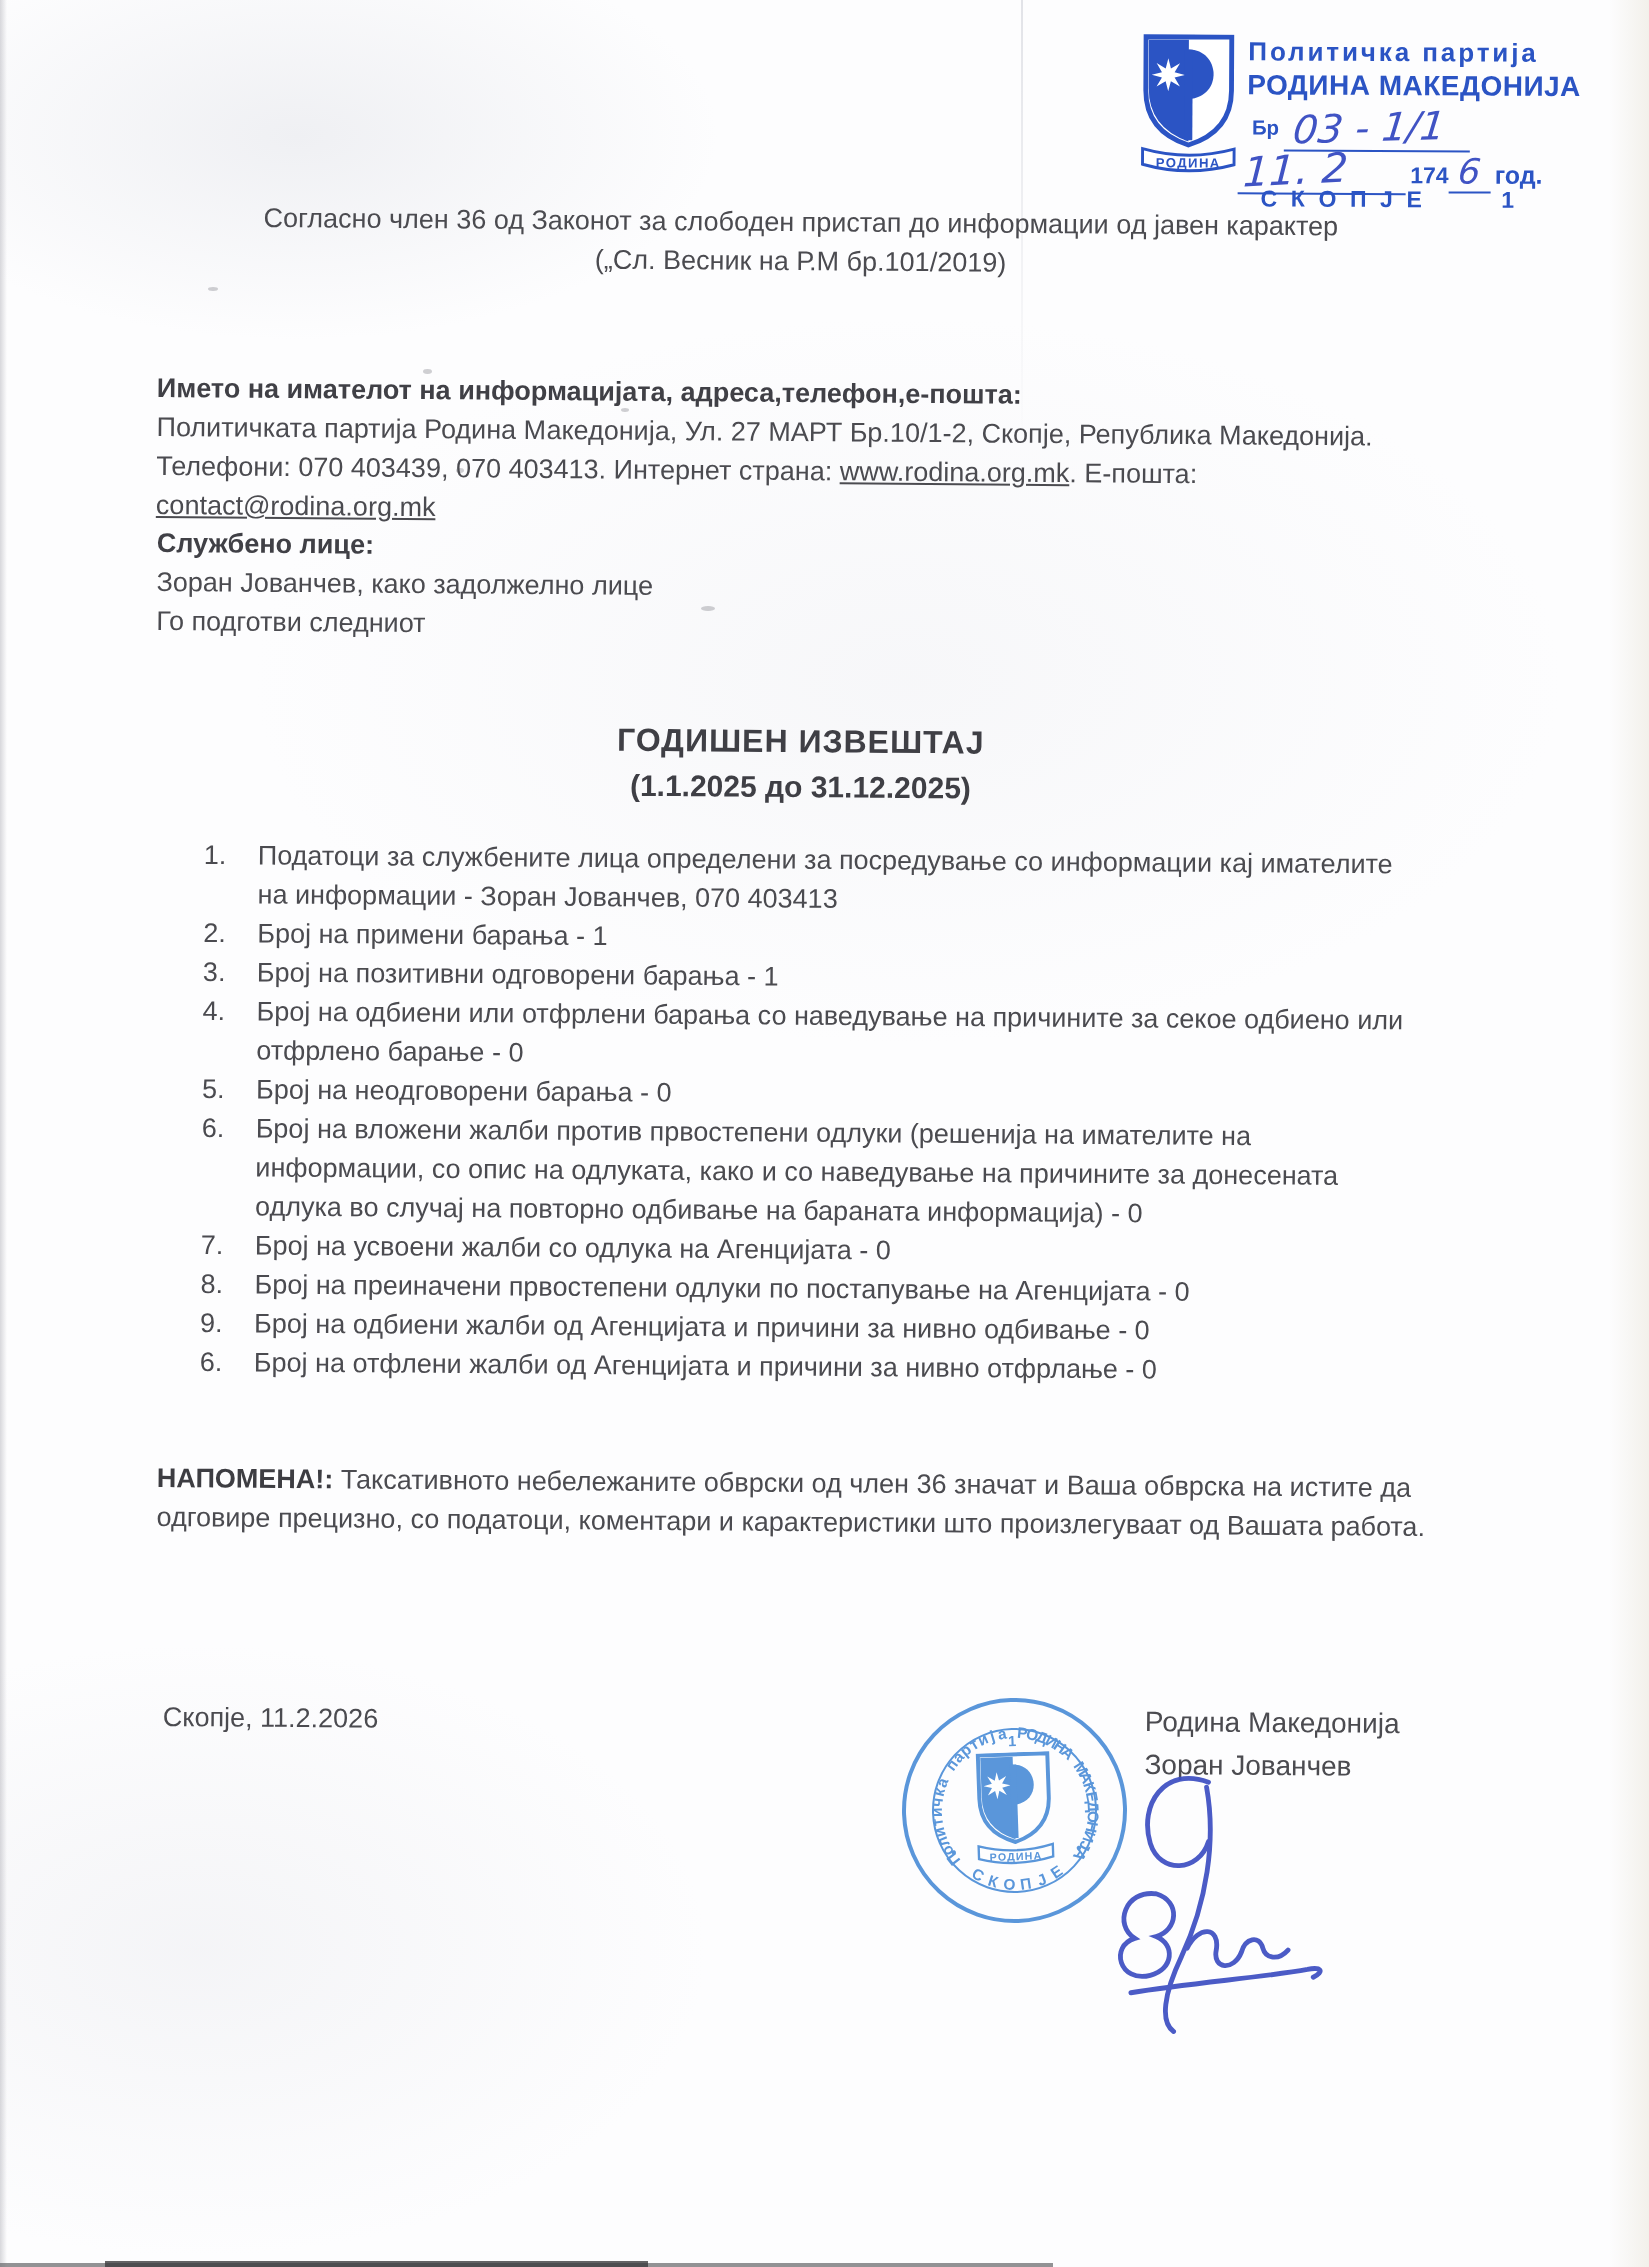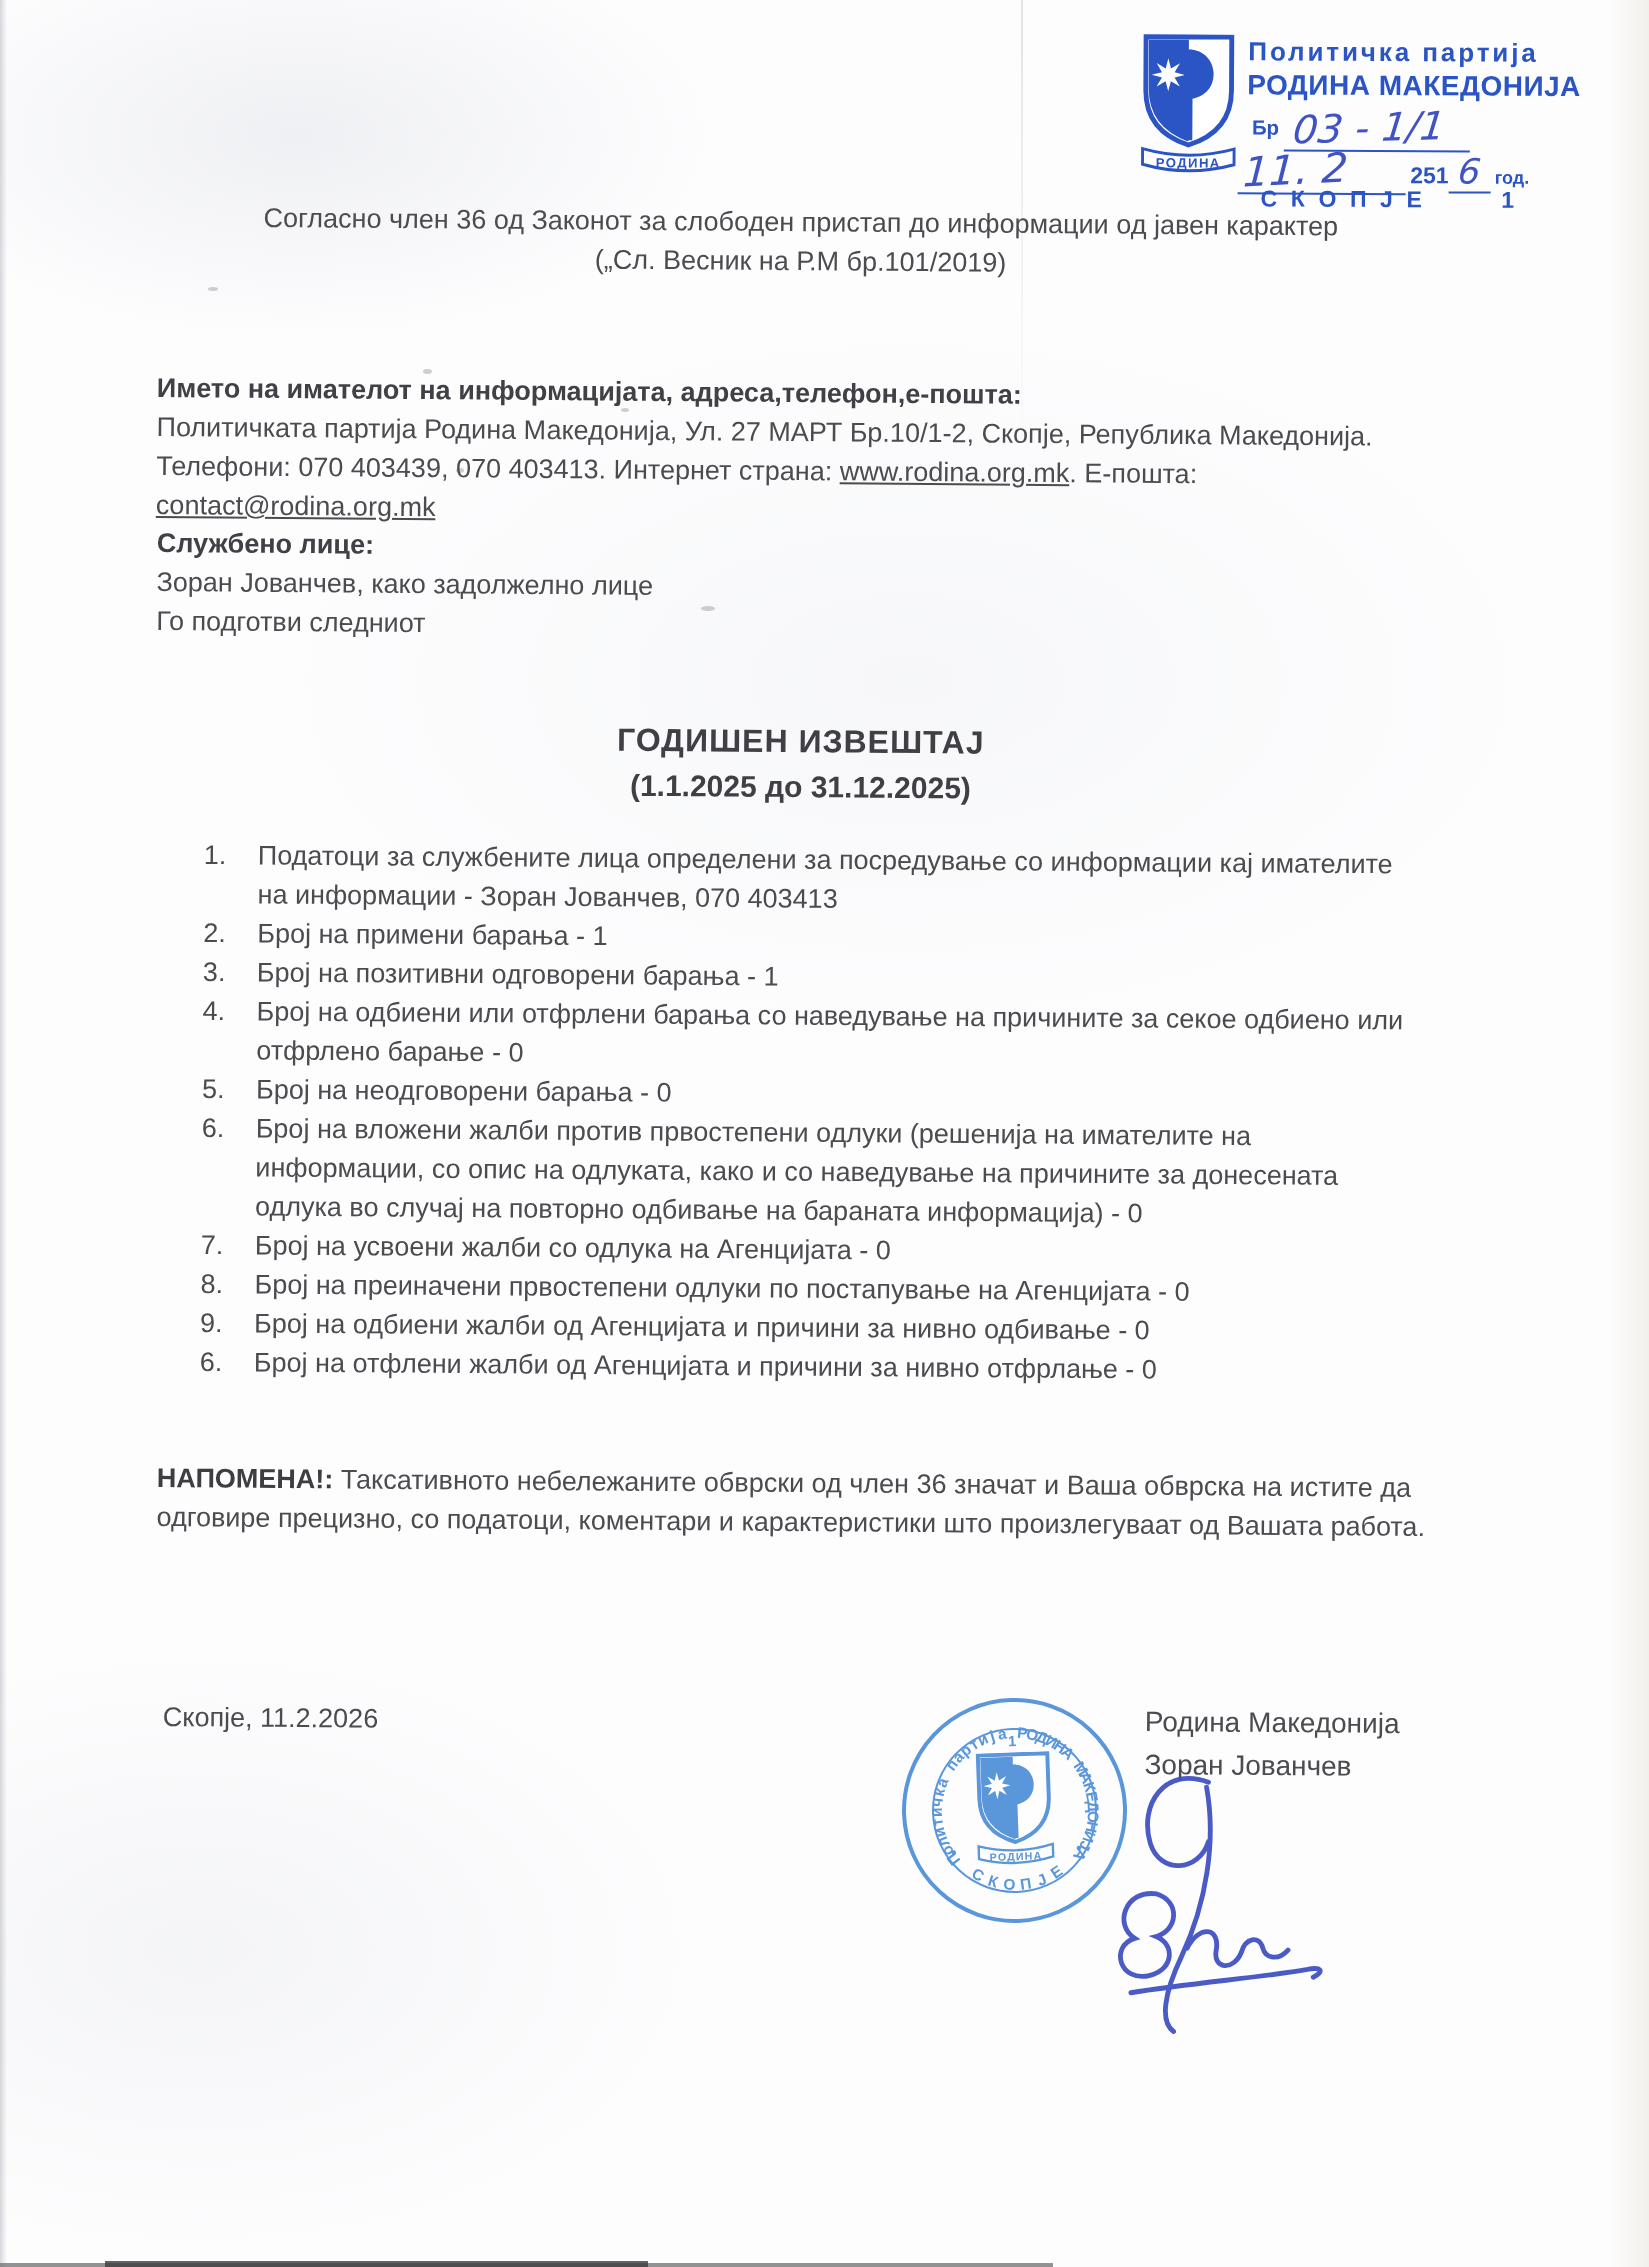--- a/index.html
+++ b/index.html
@@ -29,21 +29,21 @@
   
   .hstamp{position:absolute;left:1137px;top:25px;width:475px;height:190px;color:var(--stamp_blue,#2b54c4);transform:rotate(.3deg);}
   .hstamp .logo{position:absolute;left:1.9px;top:9.7px;width:99px;height:148px;}
   .hs-line1{position:absolute;left:111px;top:11.6px;font-size:26px;font-weight:600;letter-spacing:2.9px;white-space:nowrap;}
   .hs-line2{position:absolute;left:110px;top:45px;font-size:28px;font-weight:800;letter-spacing:0.5px;white-space:nowrap;}
   .hs-row3{position:absolute;left:115px;top:80px;white-space:nowrap;}
   .hs-row4{position:absolute;left:101px;top:120px;white-space:nowrap;}
   .hs-row5{position:absolute;left:124px;top:161px;font-size:23px;font-weight:700;letter-spacing:13.6px;white-space:nowrap;}
   .br-label{font-size:20.4px;font-weight:700;vertical-align:5.8px;}
   .yr{font-size:23px;font-weight:700;}
-  .god{font-size:18px;font-weight:700;}
+  .god{font-size:25px;font-weight:700;}
   .pen{font-family:"DejaVu Sans",sans-serif;font-style:italic;color:var(--pen_blue,#4053c4);font-weight:400;}
   .pen-u{display:inline-block;border-bottom:2.9px solid var(--stamp_blue,#2b54c4);}
   .hw1{font-size:39px;transform:skewX(-8deg) rotate(-2deg);display:inline-block;padding:0 25px 0 9.7px;}
   .hw2{font-size:41px;transform:skewX(-6deg) rotate(-3deg);display:inline-block;padding:0 58px 0 5.8px;}
   .hw3{font-size:35px;transform:skewX(-6deg);display:inline-block;padding:0 9.7px;}
   .pageno{margin-left:66px;letter-spacing:0;}
 
   
   .doc{font-size:27px;line-height:39px;}
   .intro{position:absolute;left:146px;top:198px;width:1310px;text-align:center;}
@@ -109,21 +109,21 @@
       <use href="#shield"></use>
     </svg>
   <div class="hs-line1">Политичка партија</div>
   <div class="hs-line2">РОДИНА МАКЕДОНИЈА</div>
   <div class="hs-row3">
     <span class="br-label">Бр</span>
     <span class="pen-u"><span class="pen hw1">03 - 1/1</span></span>
   </div>
   <div class="hs-row4">
     <span class="pen-u"><span class="pen hw2">11. 2</span></span>
-    <span class="yr">251</span><span class="pen-u"><span class="pen hw3">6</span></span>
+    <span class="yr">174</span><span class="pen-u"><span class="pen hw3">6</span></span>
     <span class="god">год.</span>
   </div>
   <div class="hs-row5">
     <span>СКОПЈЕ</span><span class="pageno">1</span>
   </div>
 </div>
 
 <div class="doc intro tilt">
   <div>Согласно член 36 од Законот за слободен пристап до информации од јавен карактер</div>
   <div>(„Сл. Весник на Р.М бр.101/2019)</div>

